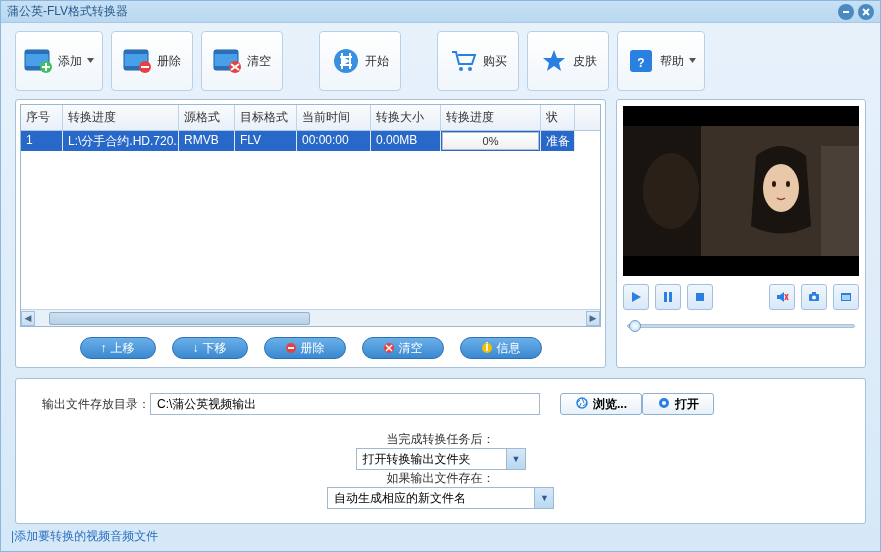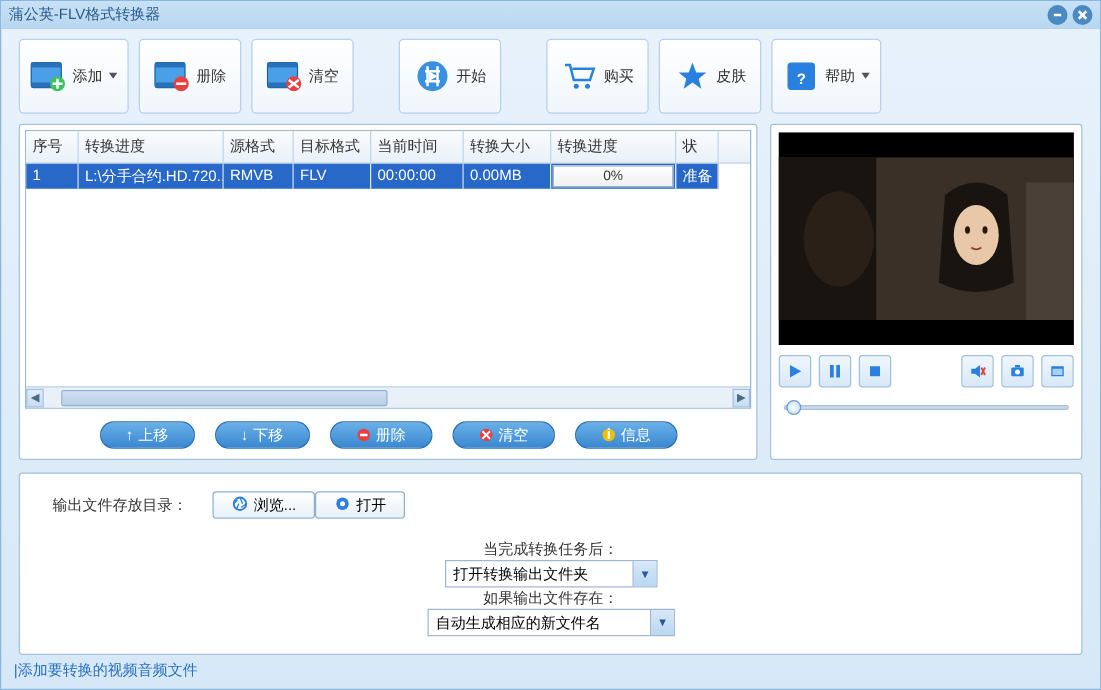--- a/index.html
+++ b/index.html
@@ -45,21 +45,21 @@
 .pbtn.spacer { flex: 1; background: none; border: none; cursor: default; }
 .slider { height: 16px; position: relative; display: flex; align-items: center; padding: 0 4px; }
 .slider .track { flex: 1; height: 4px; background: #c8d8e8; border-radius: 2px; border: 1px solid #a8c0d8; }
 .slider .thumb { position: absolute; left: 6px; width: 12px; height: 12px; background: radial-gradient(#fff,#b8d8f0); border: 1px solid #6a9ad0; border-radius: 50%; }
 
 .bottom { margin: 10px 14px 0 14px; background: #fff; border: 1px solid #a8c0d8; border-radius: 3px; padding: 14px 26px; }
 .form-row { display: flex; align-items: center; gap: 0; margin-bottom: 16px; }
 .form-row:last-child { margin-bottom: 0; flex-direction: column; }
 .flabel { color: #333; white-space: nowrap; }
 .finput { flex: 0 0 auto; height: 22px; border: 1px solid #a0b8d0; padding: 0 6px; background: #fff; }
-.fbtn { height: 22px; padding: 0 14px; background: linear-gradient(#fff,#e8f0f8); border: 1px solid #90b0d0; border-radius: 3px; display: flex; align-items: center; gap: 4px; cursor: pointer; }
+.fbtn { height: 22px; padding: 0 14px; background: linear-gradient(#fff,#e8f0f8); border: 1px solid #90b0d0; border-radius: 3px; display: flex; align-items: center; gap: 4px; cursor: pointer; font-weight: bold; }
 .fselect { height: 22px; border: 1px solid #a0b8d0; background: #fff; padding: 0 22px 0 6px; position: relative; display: flex; align-items: center; }
 .fselect::after { content: ""; position: absolute; right: 0; top: 0; bottom: 0; width: 18px; background: linear-gradient(#d8e8f8,#b8d8f0); border-left: 1px solid #a0b8d0; }
 .fselect .sarrow { position: absolute; right: 4px; z-index: 1; font-size: 9px; color: #2a5a9a; }
 
 .status { padding: 4px 10px; color: #2a70c0; font-size: 12px; }
 
 
 .c0{width:42px}.c1{width:116px}.c2{width:56px}.c3{width:62px}.c4{width:74px}.c5{width:70px}.c6{width:100px}.c7{width:34px}
 </style>
 </head>
@@ -305,20 +305,21 @@
     <div class="slider">
       <div class="track"></div>
       <div class="thumb"></div>
     </div>
   </div>
 </div>
 
 <div class="bottom">
   <div class="form-row">
     <span class="flabel">输出文件存放目录：</span>
+    <input class="finput" style="width: 390px;" value="C:\蒲公英视频输出">
     <div style="width:20px"></div>
     <div class="fbtn">
         <span><svg width="14" height="14" viewBox="0 0 14 14">
             <circle cx="7" cy="7" r="5" fill="none" stroke="#2a80e0" stroke-width="1.5"></circle>
             <path d="M7 2 L9 7 M12 7 L8 10 M4 12 L6 7 M2 7 L5 4" stroke="#2a80e0" stroke-width="1"></path>
           </svg></span>
         <span>浏览...</span>
       </div>
     <div class="fbtn">
         <span><svg width="14" height="14" viewBox="0 0 14 14">
@@ -330,20 +331,20 @@
   </div>
   <div class="form-row">
     <span class="flabel">当完成转换任务后：</span>
     <div class="fselect" style="width:170px">
         <span>打开转换输出文件夹</span>
         <span class="sarrow">▼</span>
       </div>
     <div style="width:30px"></div>
     <span class="flabel">如果输出文件存在：</span>
     <div style="width:30px"></div>
-    <div class="fselect" style="width:198px">
+    <div class="fselect" style="width:227px">
         <span>自动生成相应的新文件名</span>
         <span class="sarrow">▼</span>
       </div>
   </div>
 </div>
 
 <div class="status"><span style="color:#2a70c0">|</span><span>添加要转换的视频音频文件</span></div>
 
 </body></html>

